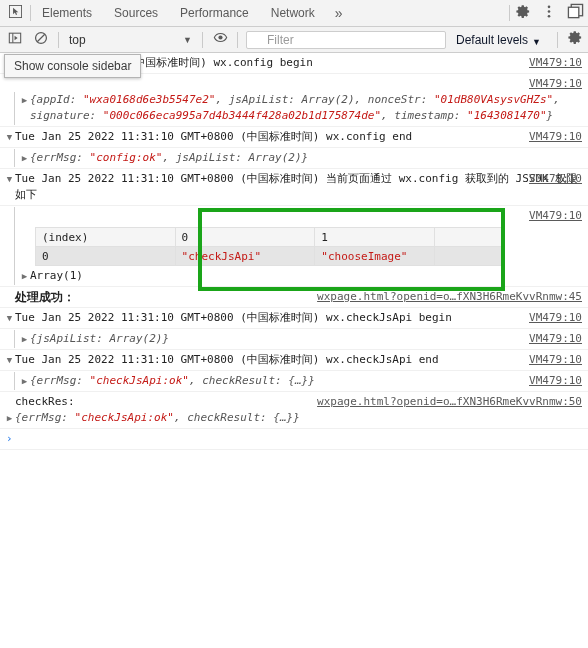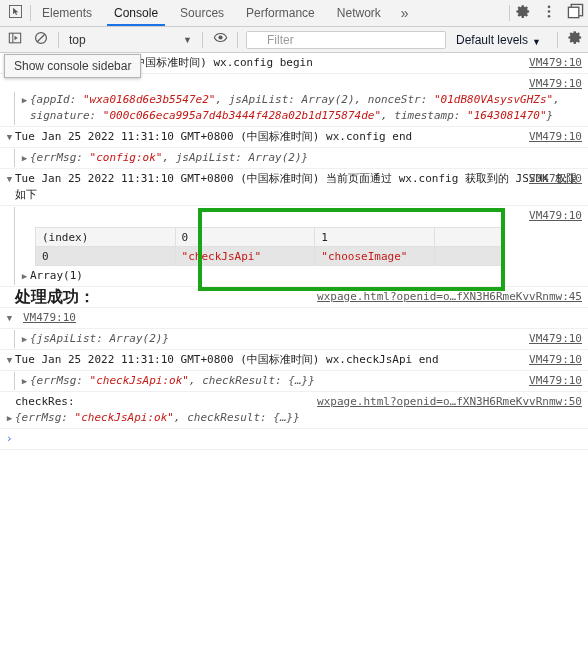--- a/index.html
+++ b/index.html
@@ -140,21 +140,21 @@
   }
   .tri.open::before { content: "\25BC"; }
   .tri.closed::before { content: "\25B6"; }
   .tri.blank::before { content: ""; }
   .msg-text {
     flex: 1;
     line-height: 16px;
     word-break: break-word;
     white-space: pre-wrap;
   }
-  .cjk { font-family: "DejaVu Sans", sans-serif; font-weight: bold; font-size: 16px; }
+  .cjk { font-family: "DejaVu Sans", sans-serif; font-weight: bold; font-size: 12px; }
   .src-link {
     color: #5a5a5a;
     text-decoration: underline;
     font-family: "DejaVu Sans Mono", monospace;
     font-size: 11px;
     white-space: nowrap;
     margin-left: 8px;
     align-self: flex-start;
     line-height: 16px;
   }
@@ -245,23 +245,20 @@
       <svg width="13" height="13" viewBox="0 0 16 16">
         <rect x="0.5" y="0.5" width="15" height="15" fill="none" stroke="#5a5a5a" stroke-width="1.2"></rect>
         <path d="M5 3.5 L5 11.5 L7.2 9.3 L8.6 12.3 L10 11.7 L8.6 8.8 L11.5 8.8 Z" fill="#5a5a5a"></path>
       </svg>
     </span>
   </div>
   <div class="tabbar-sep"></div>
   <div class="tabs">
     <div class="tab">
         <span>Elements</span>
-      </div>
-    <div class="tab active">
-        <span>Console</span>
       </div>
     <div class="tab">
         <span>Sources</span>
       </div>
     <div class="tab">
         <span>Performance</span>
       </div>
     <div class="tab">
         <span>Network</span>
       </div>
@@ -438,20 +435,21 @@
     <div class="msg-inner">
       <span class="tri blank"></span>
       <span class="msg-text cjk"><span>处理成功：</span></span>
       <span class="src-link">wxpage.html?openid=o…fXN3H6RmeKvvRnmw:45</span>
     </div>
   </div>
 
   <div class="msg">
     <div class="msg-inner">
       <span class="tri open"></span>
+      <span class="msg-text"><span>Tue Jan 25 2022 11:31:10 GMT+0800 (中国标准时间) wx.checkJsApi begin</span></span>
       <span class="src-link">VM479:10</span>
     </div>
   </div>
 
   <div class="msg">
     <div class="nested">
       <div class="msg-inner">
         <span class="tri closed"></span>
         <span class="msg-text obj"><span>{jsApiList: Array(2)}</span></span>
         <span class="src-link">VM479:10</span>

